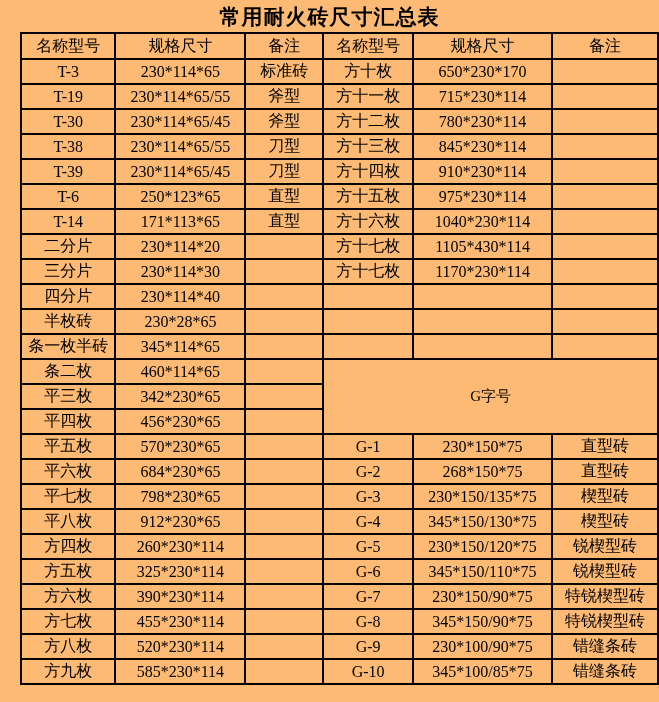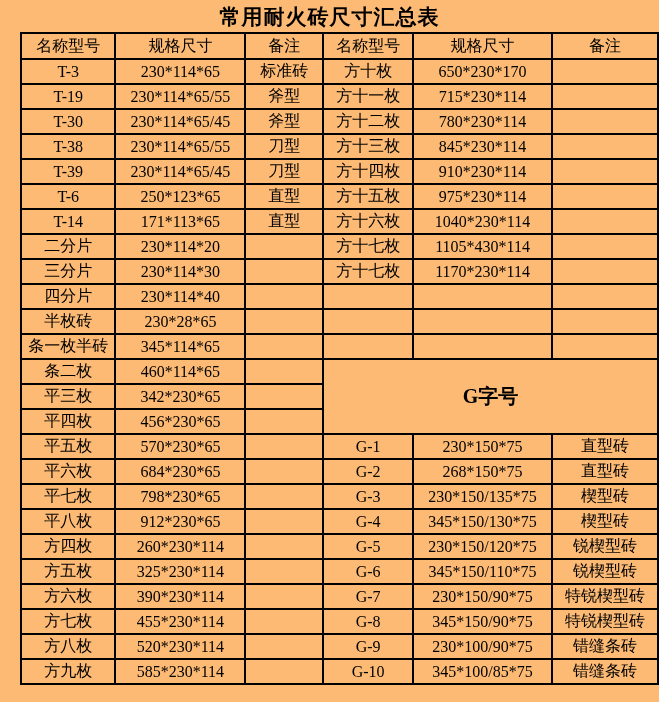--- a/index.html
+++ b/index.html
@@ -43,22 +43,22 @@
     vertical-align: middle;
     font-size: 16px;
     font-weight: normal;
     white-space: nowrap;
     overflow: hidden;
   }
   .brick-table th {
     height: 24px;
   }
   .brick-table td.g-label-cell {
-    font-weight: bold;
-    font-size: 20px;
+    font-weight: normal;
+    font-size: 15px;
     margin-left: 8px;
   }
 </style>
 </head>
 <body>
 
 <div class="page">
   <div class="title">常用耐火砖尺寸汇总表</div>
 
   <table class="brick-table">

